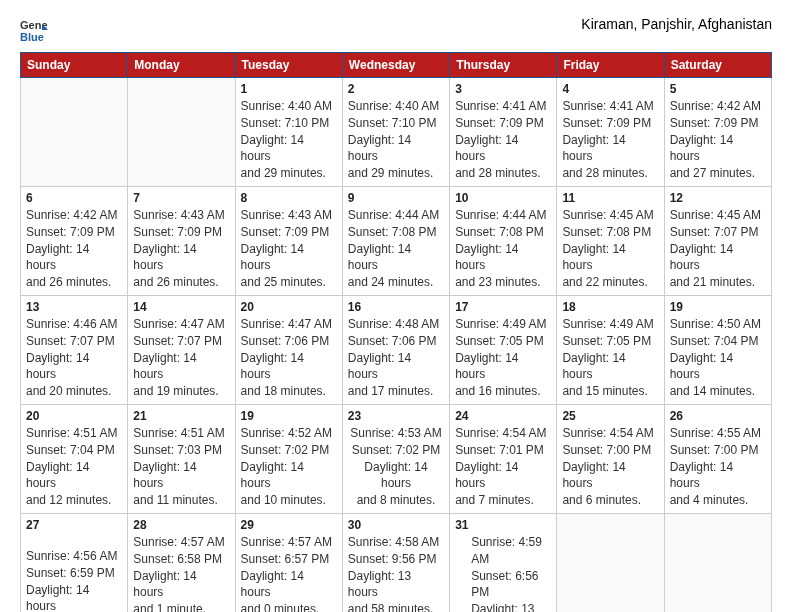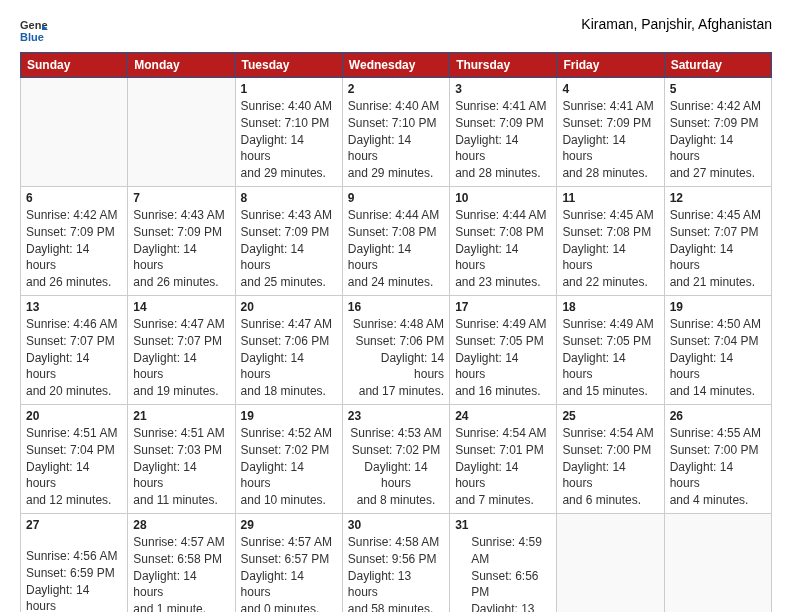--- a/index.html
+++ b/index.html
@@ -221,21 +221,21 @@
           </td>
           <td>
             <div class="day-num">20</div>
             <div class="day-detail" style="white-space: pre-line;">Sunrise: 4:47 AM
 Sunset: 7:06 PM
 Daylight: 14 hours
 and 18 minutes.</div>
           </td>
           <td>
             <div class="day-num">16</div>
-            <div class="day-detail" style="white-space: pre-line; text-align: right;">Sunrise: 4:48 AM
+            <div class="day-detail" style="white-space: pre-line;">Sunrise: 4:48 AM
 Sunset: 7:06 PM
 Daylight: 14 hours
 and 17 minutes.</div>
           </td>
           <td>
             <div class="day-num">17</div>
             <div class="day-detail" style="white-space: pre-line;">Sunrise: 4:49 AM
 Sunset: 7:05 PM
 Daylight: 14 hours
 and 16 minutes.</div>

